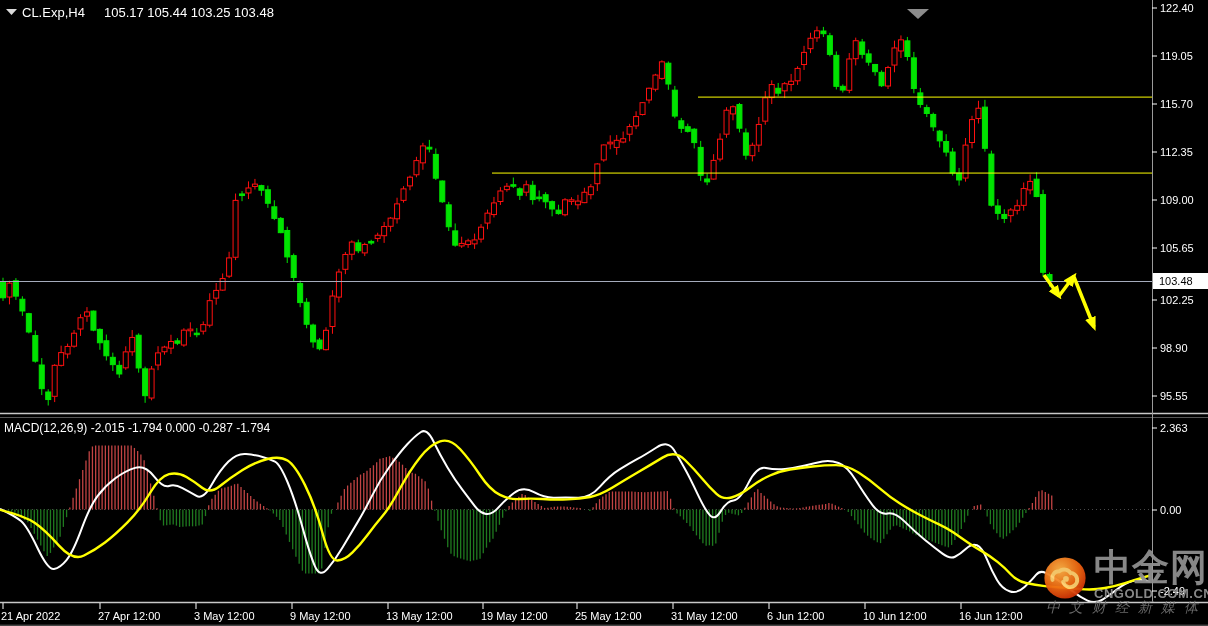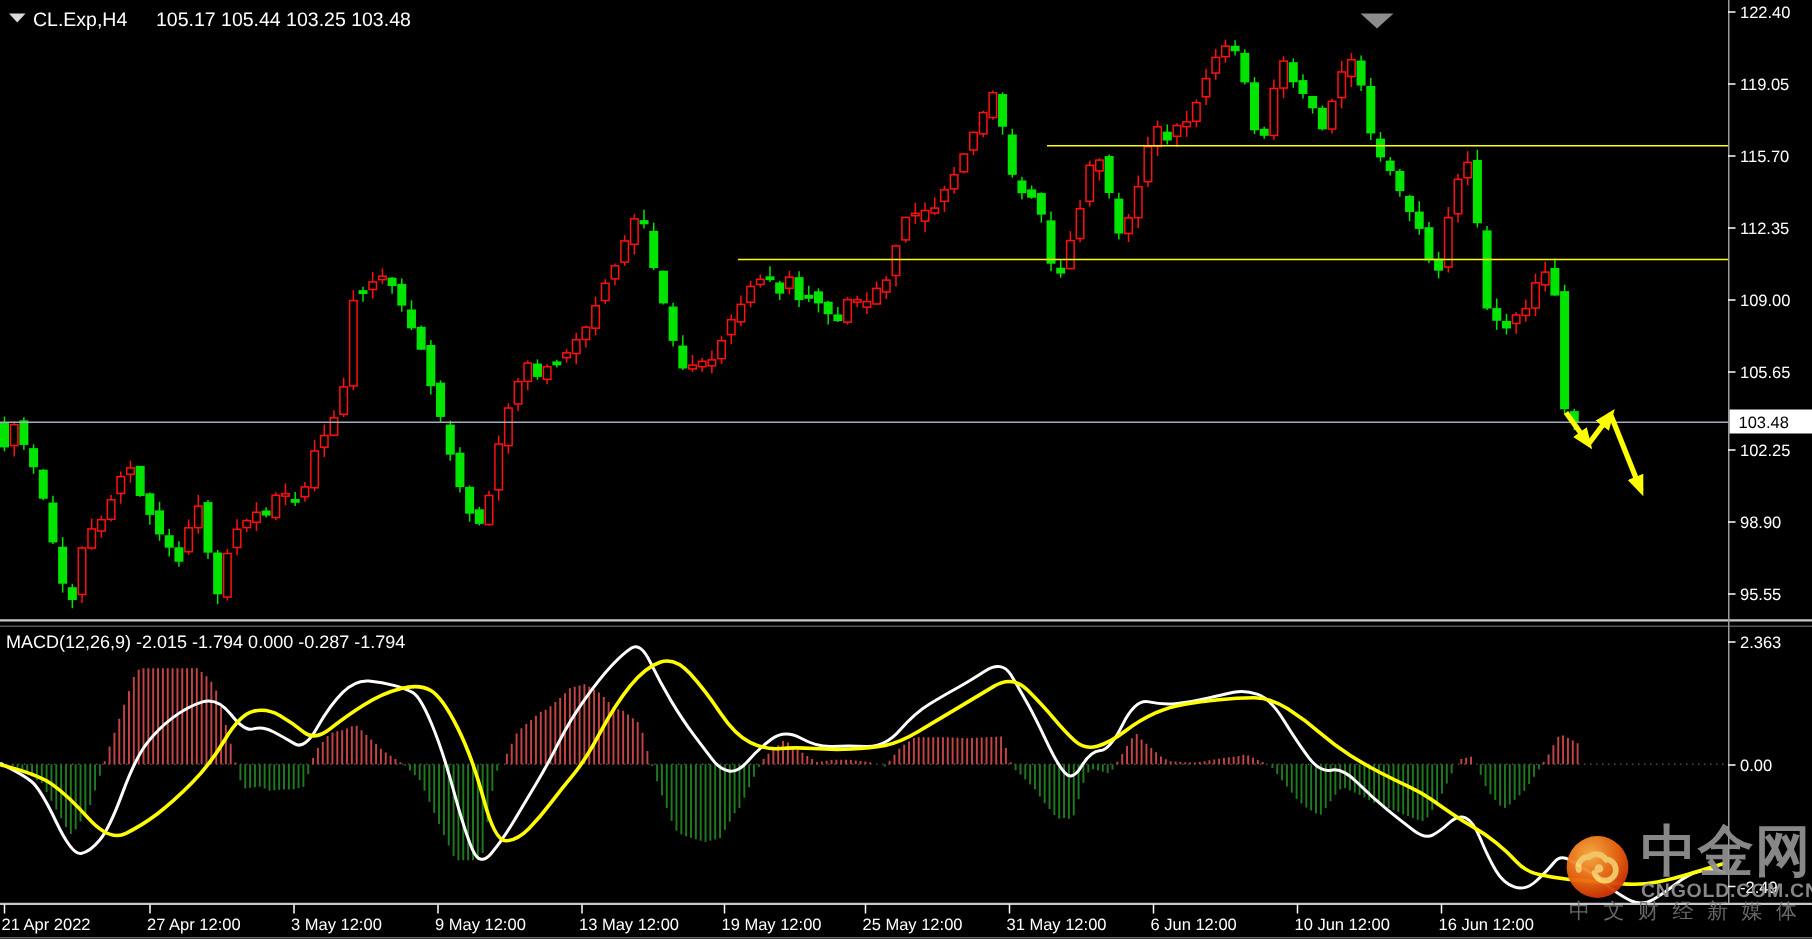--- a/index.html
+++ b/index.html
@@ -12,21 +12,21 @@
   .macdlbl{font-size:12px;fill:#ffffff;}
   .tag-text{font-size:11px;fill:#000000;}
   
   .watermark{position:absolute;left:1042px;top:549px;display:flex;align-items:flex-start;
              z-index:5;opacity:0.95;pointer-events:none;}
   .wm-logo{width:46px;height:46px;margin-top:6px;}
   .wm-textcol{margin-left:6px;line-height:1;}
   .wm-brand{font-size:37px;font-weight:700;color:#8f8f8f;letter-spacing:1px;white-space:nowrap;}
   .wm-url{font-size:13px;font-weight:700;color:#8f8f8f;margin-top:1px;letter-spacing:0.5px;}
   .wm-tagline{position:absolute;left:1046px;top:599px;z-index:6;font-size:14px;color:#747474;
-              letter-spacing:9px;white-space:nowrap;opacity:0.9;pointer-events:none;}
+              letter-spacing:9px;white-space:nowrap;opacity:0.9;pointer-events:none;font-style:italic;}
 </style>
 </head>
 <body>
 
 <div id="app">
   <svg id="main-svg" width="1208" height="626" viewBox="0 0 1208 626">
     <defs>
       <clipPath id="clip-chart">
           <rect x="0" y="0" width="1152" height="413"></rect>
         </clipPath>

